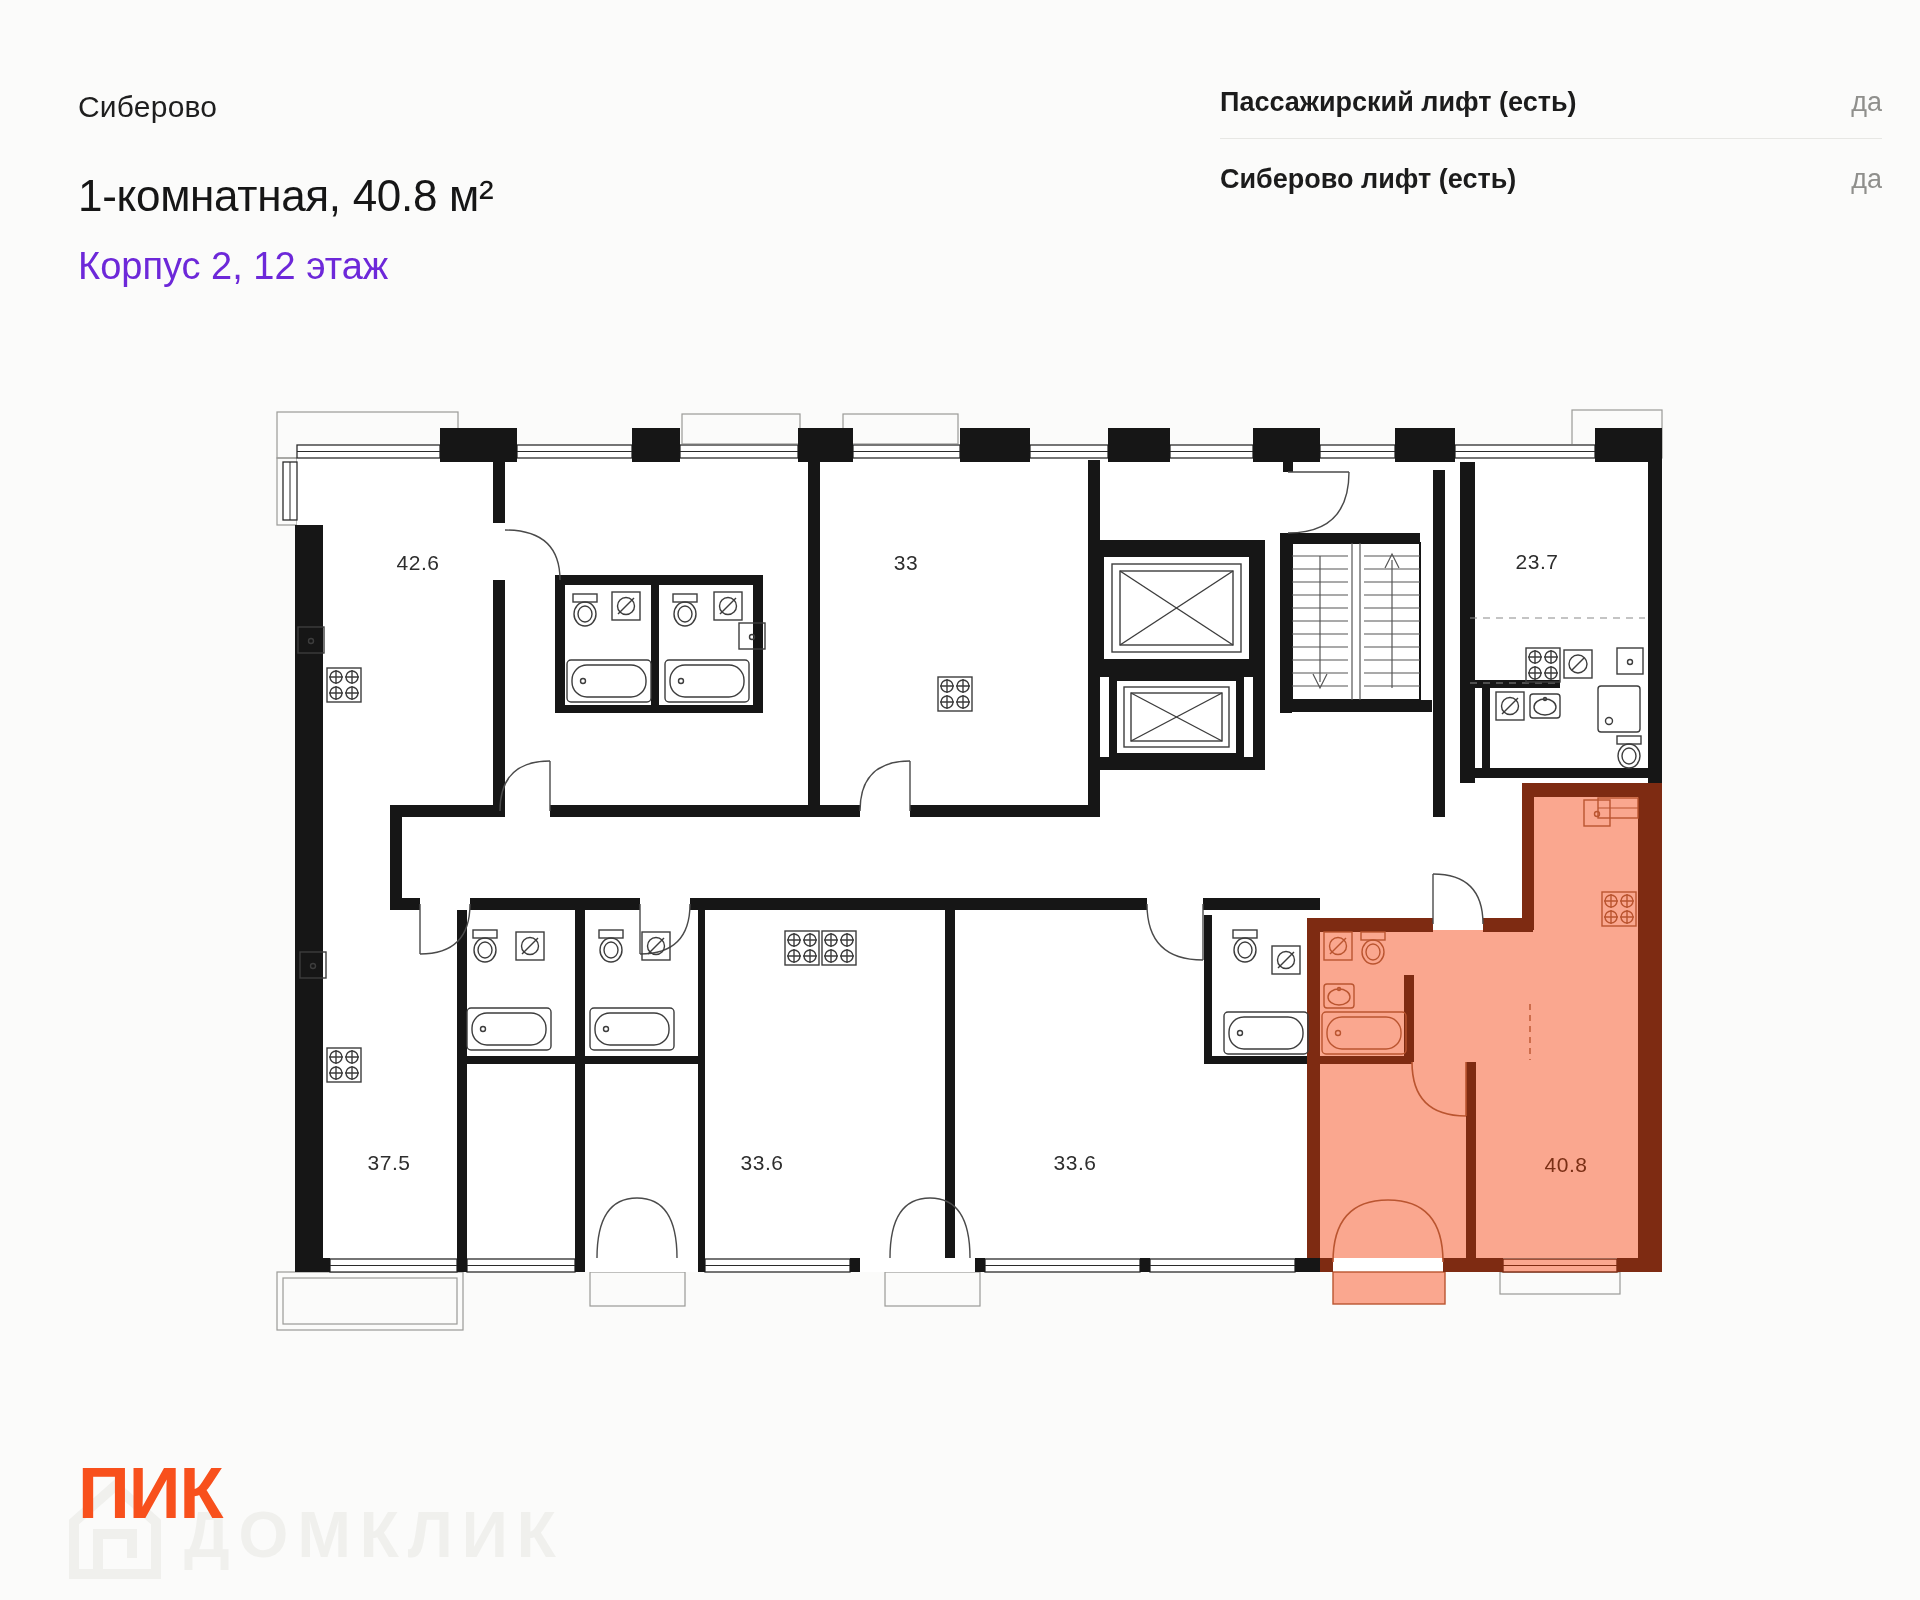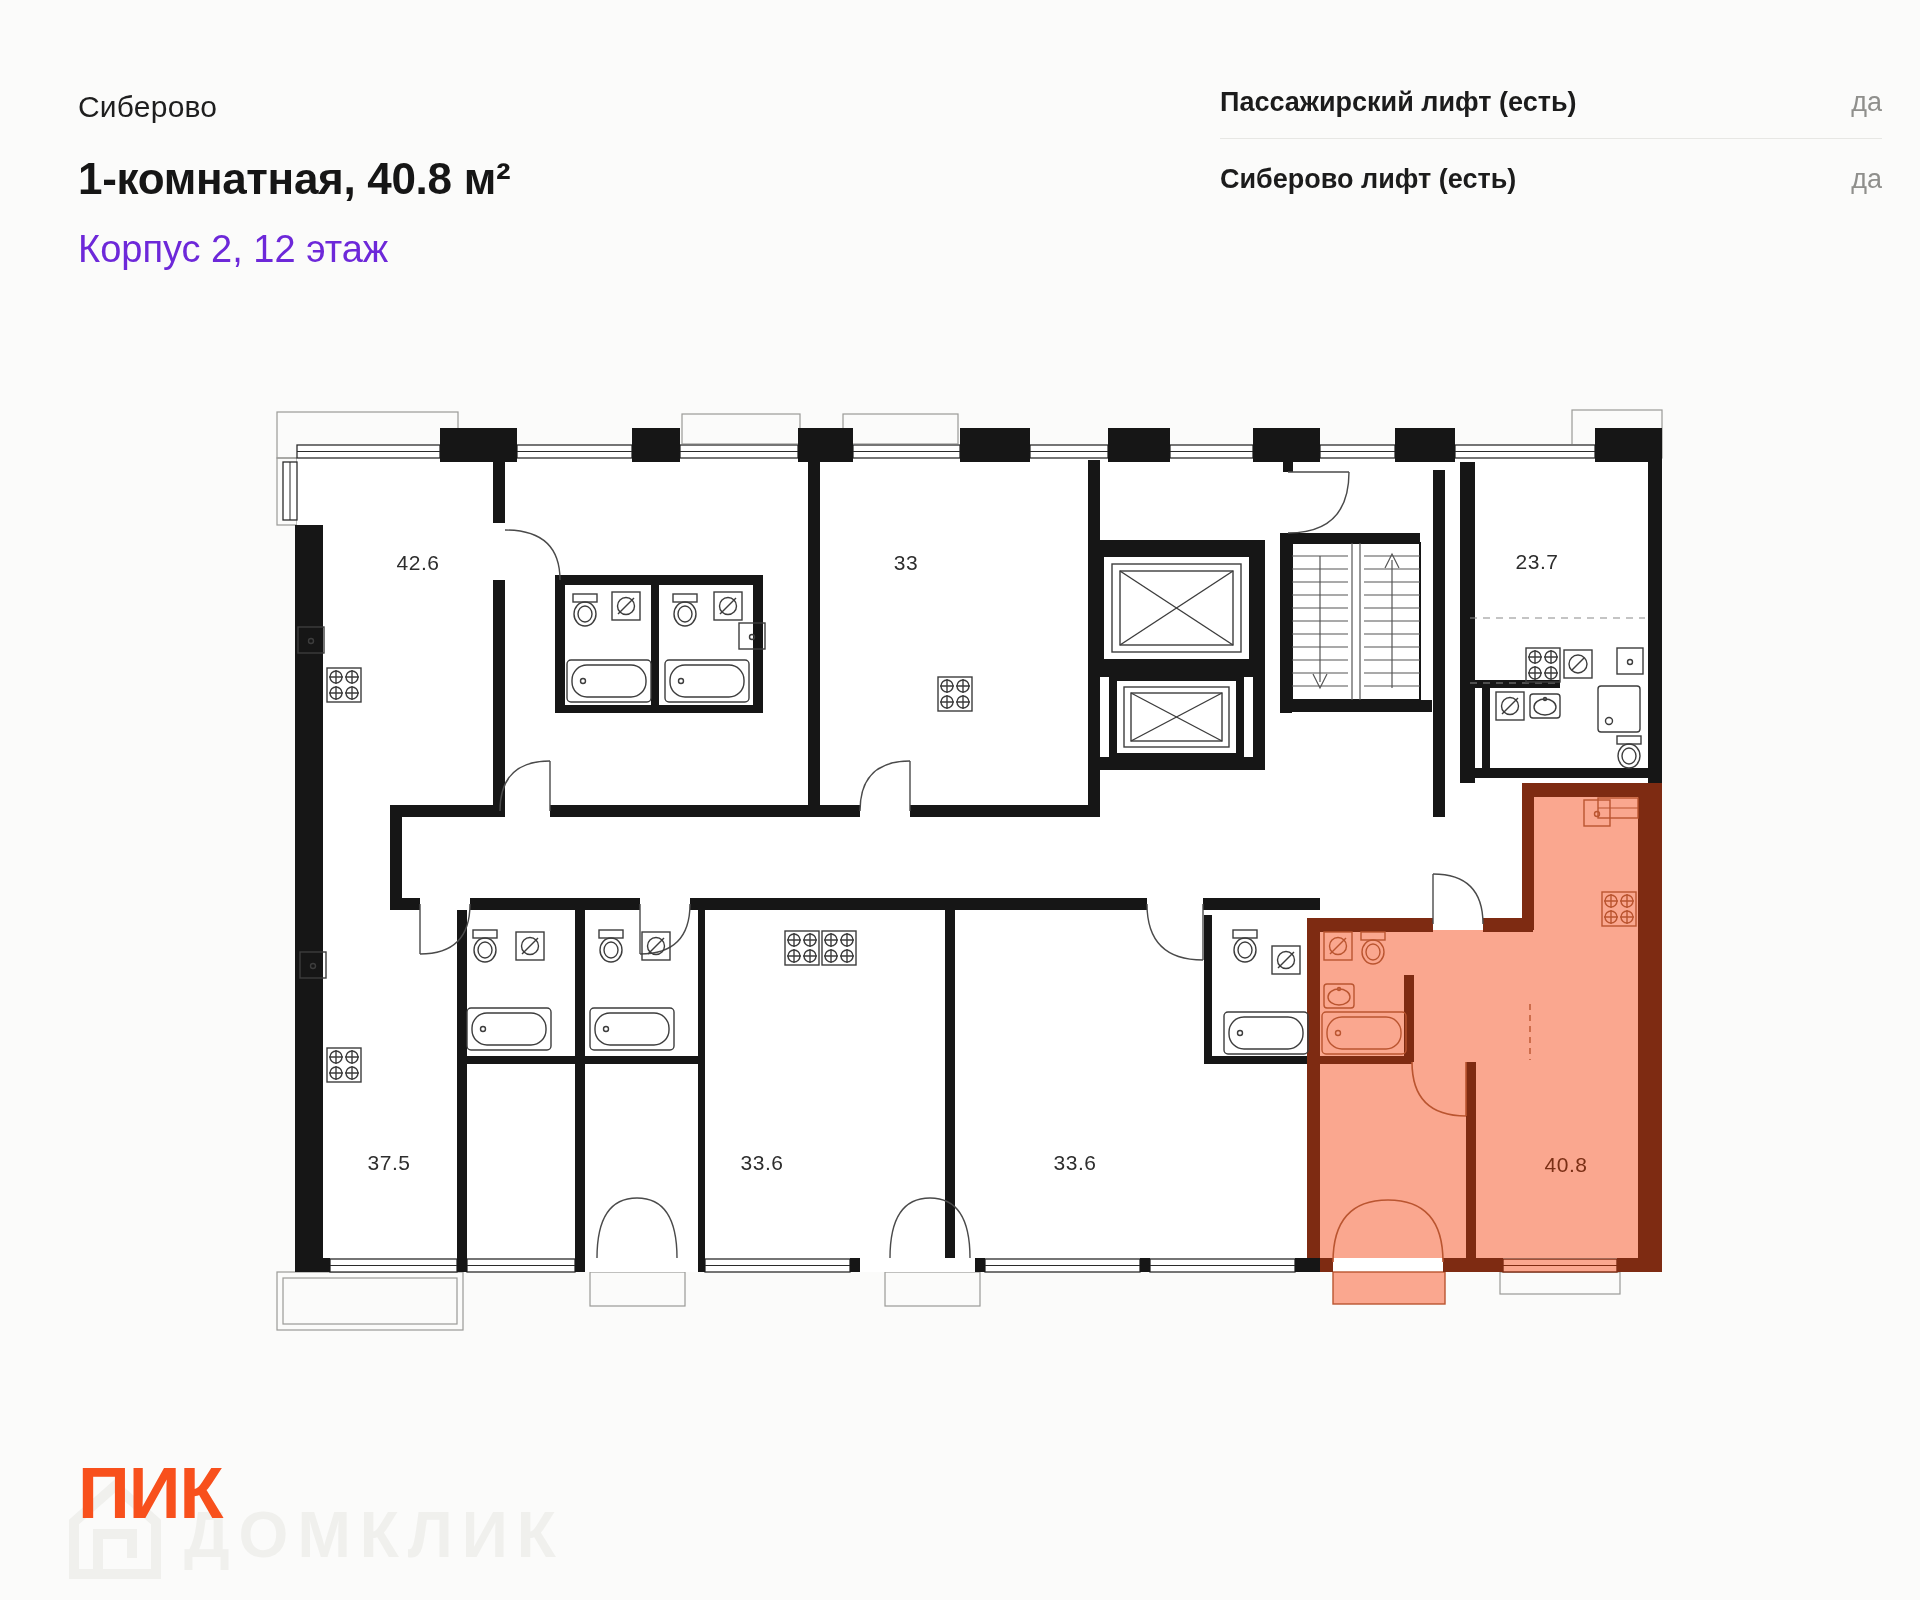--- a/index.html
+++ b/index.html
@@ -5,21 +5,21 @@
   html,body{margin:0;padding:0;}
   body{
     width:1920px;height:1600px;position:relative;overflow:hidden;
     background:#FBFBFA;
     font-family:"Liberation Sans", sans-serif;
     -webkit-font-smoothing:antialiased;
   }
   
   .hdr{position:absolute;left:78px;top:90px;}
   .project{font-size:30px;color:#1e1e1e;letter-spacing:.2px;}
-  .title{font-size:44px;font-weight:700;color:#161616;margin-top:30px;letter-spacing:-.3px;}
+  .title{font-size:44px;font-weight:400;color:#161616;margin-top:47px;letter-spacing:-.3px;}
   .subtitle{font-size:38px;color:#6d28d9;margin-top:24px;}
   
   .lifts{position:absolute;left:1220px;top:76px;width:662px;}
   .lift-row{display:flex;justify-content:space-between;align-items:center;height:52px;}
   .lift-row .lbl{font-size:27px;font-weight:600;color:#1c1c1c;text-align:right;}
   .lift-row .val{font-size:27px;color:#8F8F8C;margin-left:39px;}
   .lift-div{height:1px;background:#E7E7E4;margin:10px 0 14px 0;}
   
   svg text.room-label{font-size:21px;fill:#2E2E2E;letter-spacing:.5px;}
   svg text.room-label.hl{fill:#7A2F15;}

